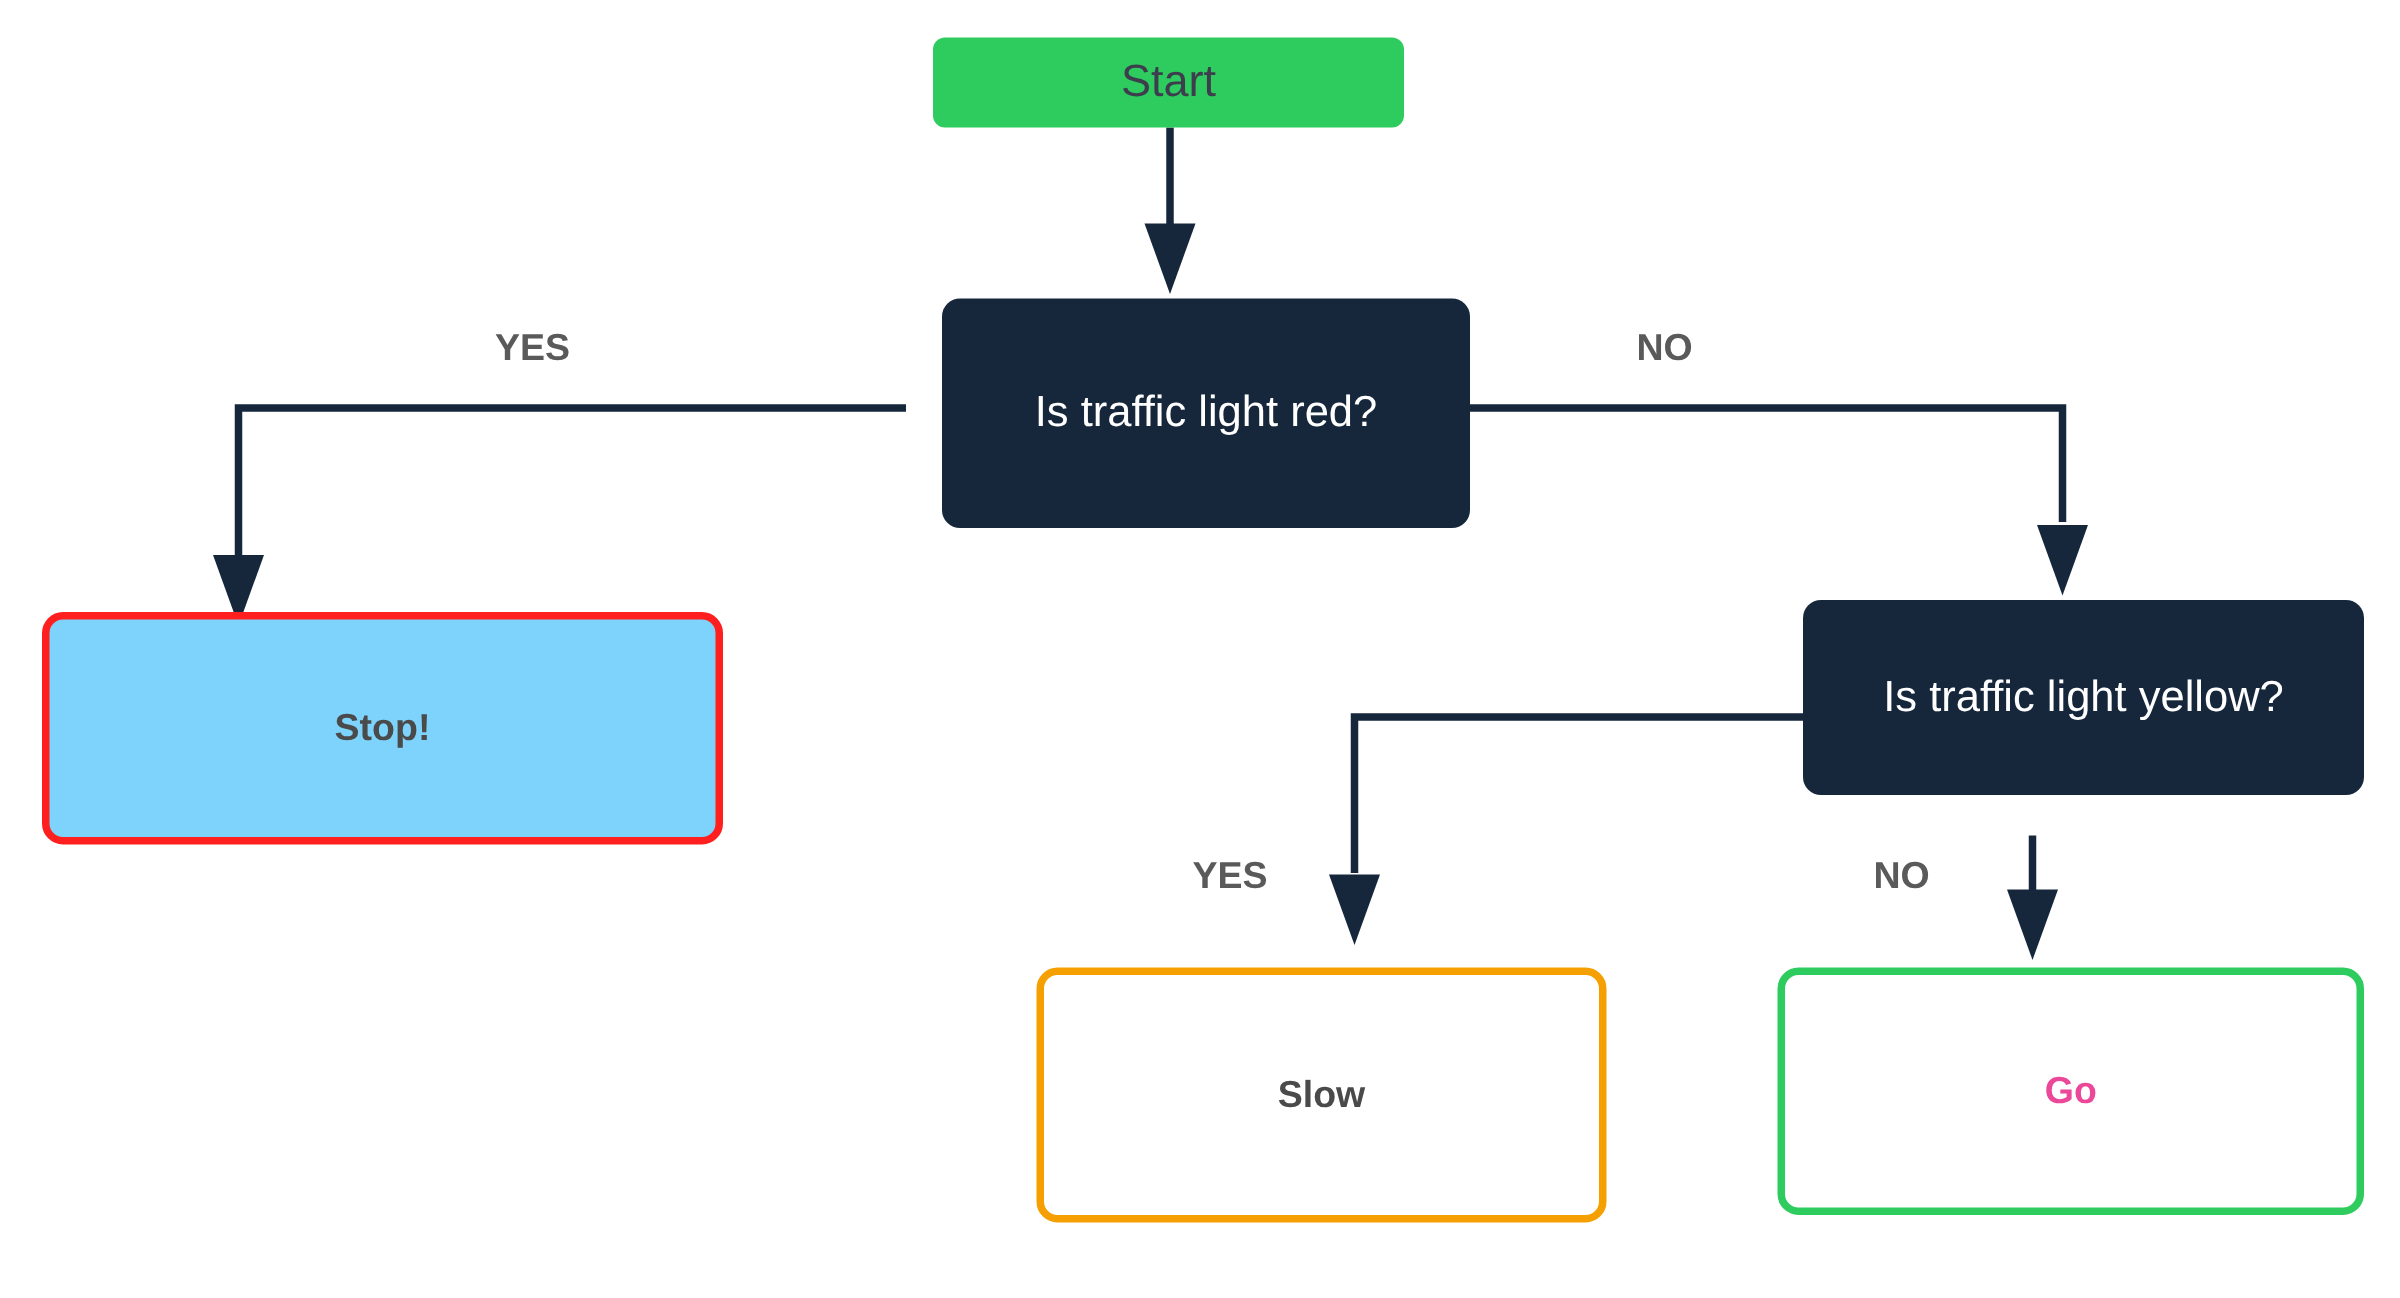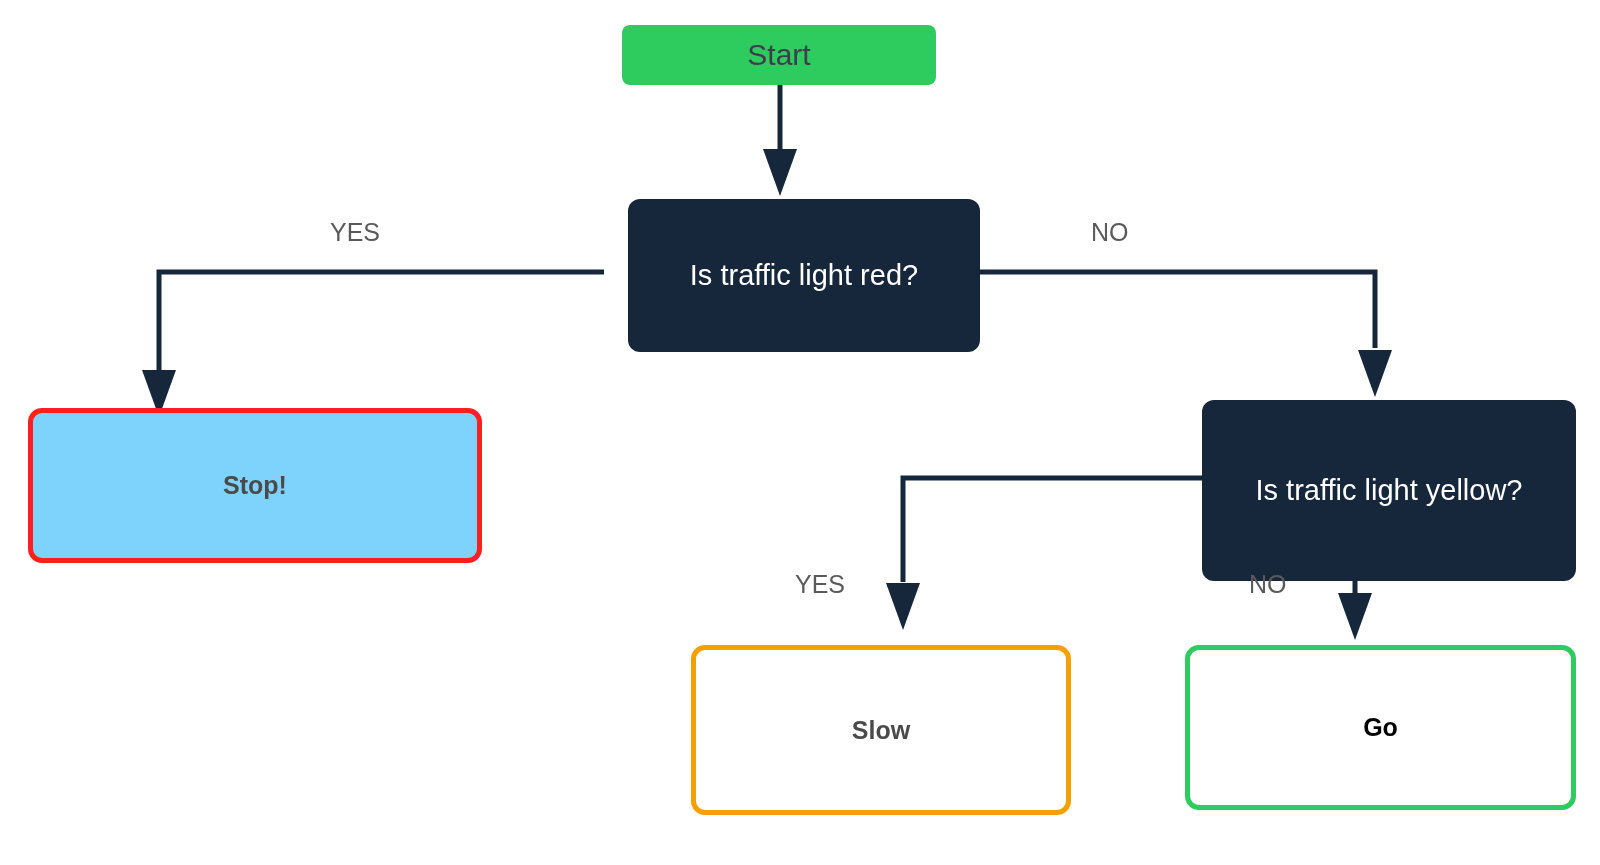--- a/index.html
+++ b/index.html
@@ -56,21 +56,21 @@
     font-size: 25px;
     font-weight: bold;
     border-width: 5px;
     border-style: solid;
     border-radius: 14px;
   }
   .edge-label {
     position: absolute;
     color: #5a5a5a;
     font-size: 25px;
-    font-weight: 400;
+    font-weight: 700;
     white-space: nowrap;
     line-height: 1;
   }
 </style>
 </head>
 <body>
 
 <div id="canvas">
 
   <svg id="edge-layer" viewBox="0 0 1600 865" width="1600" height="865" aria-hidden="true">
@@ -93,29 +93,29 @@
   </div>
 
   <div class="node node-decision" style="left: 604px; top: 199px; width: 352px; height: 153px; background: rgb(22, 39, 60); color: rgb(255, 255, 255); margin-left: 24px;">
     <span>Is traffic light red?</span>
   </div>
 
   <div class="node node-terminal" style="left: 28px; top: 408px; width: 454px; height: 155px; background: #7dd3fc; color: rgb(74, 74, 74); border-color: rgb(255, 31, 31);">
     <span>Stop!</span>
   </div>
 
-  <div class="node node-decision" style="left: 1202px; top: 400px; width: 374px; height: 181px; background: rgb(22, 39, 60); color: rgb(255, 255, 255);">
+  <div class="node node-decision" style="left: 1202px; top: 400px; width: 374px; height: 130px; background: rgb(22, 39, 60); color: rgb(255, 255, 255);">
     <span>Is traffic light yellow?</span>
   </div>
 
   <div class="node node-terminal" style="left: 691px; top: 645px; width: 380px; height: 170px; background: rgb(255, 255, 255); color: rgb(74, 74, 74); border-color: rgb(245, 160, 0);">
     <span>Slow</span>
   </div>
 
-  <div class="node node-terminal" style="left: 1185px; top: 645px; width: 391px; height: 165px; background: rgb(255, 255, 255); color: #000000; border-color: rgb(46, 204, 94);">
+  <div class="node node-terminal" style="left: 1185px; top: 645px; width: 391px; height: 165px; background: rgb(255, 255, 255); color: #ec4899; border-color: rgb(46, 204, 94);">
     <span>Go</span>
   </div>
 
   <div id="edge-labels">
       <div class="edge-label" style="left: 330px; top: 220px; color: rgb(90, 90, 90);">YES</div>
       <div class="edge-label" style="left: 1091px; top: 220px; color: rgb(90, 90, 90);">NO</div>
       <div class="edge-label" style="left: 795px; top: 572px; color: rgb(90, 90, 90);">YES</div>
       <div class="edge-label" style="left: 1249px; top: 572px; color: rgb(90, 90, 90);">NO</div>
     </div>
 

